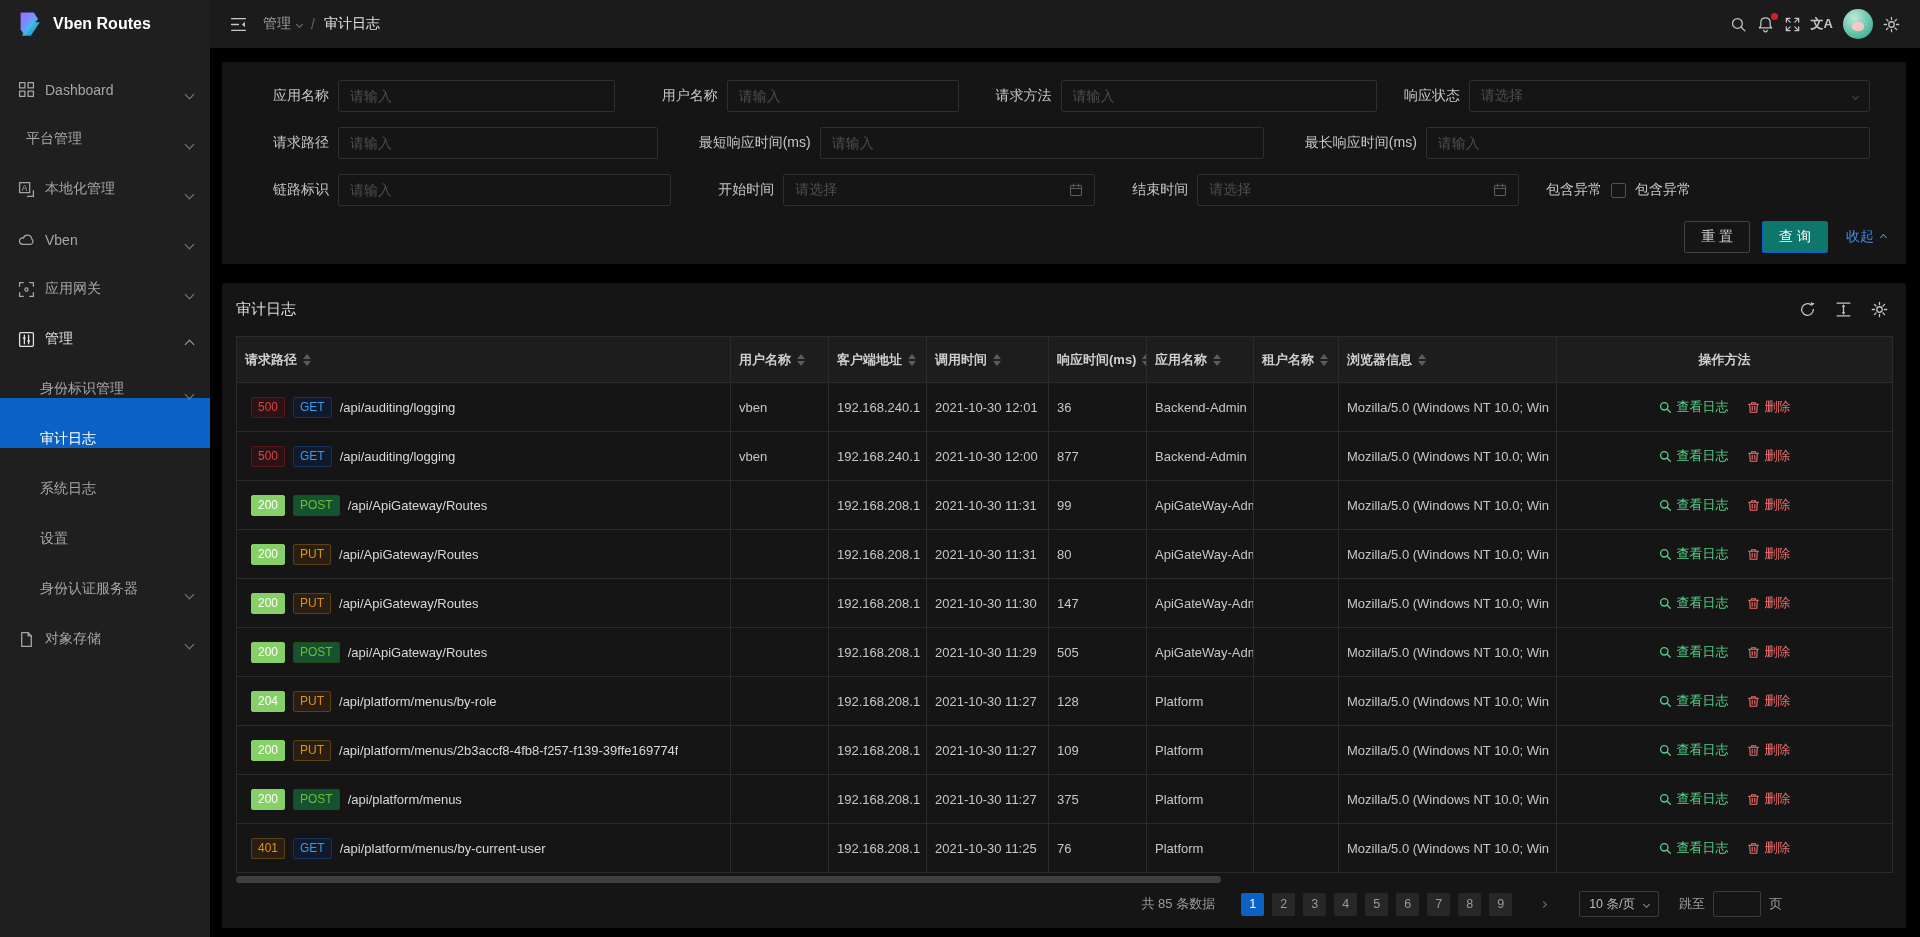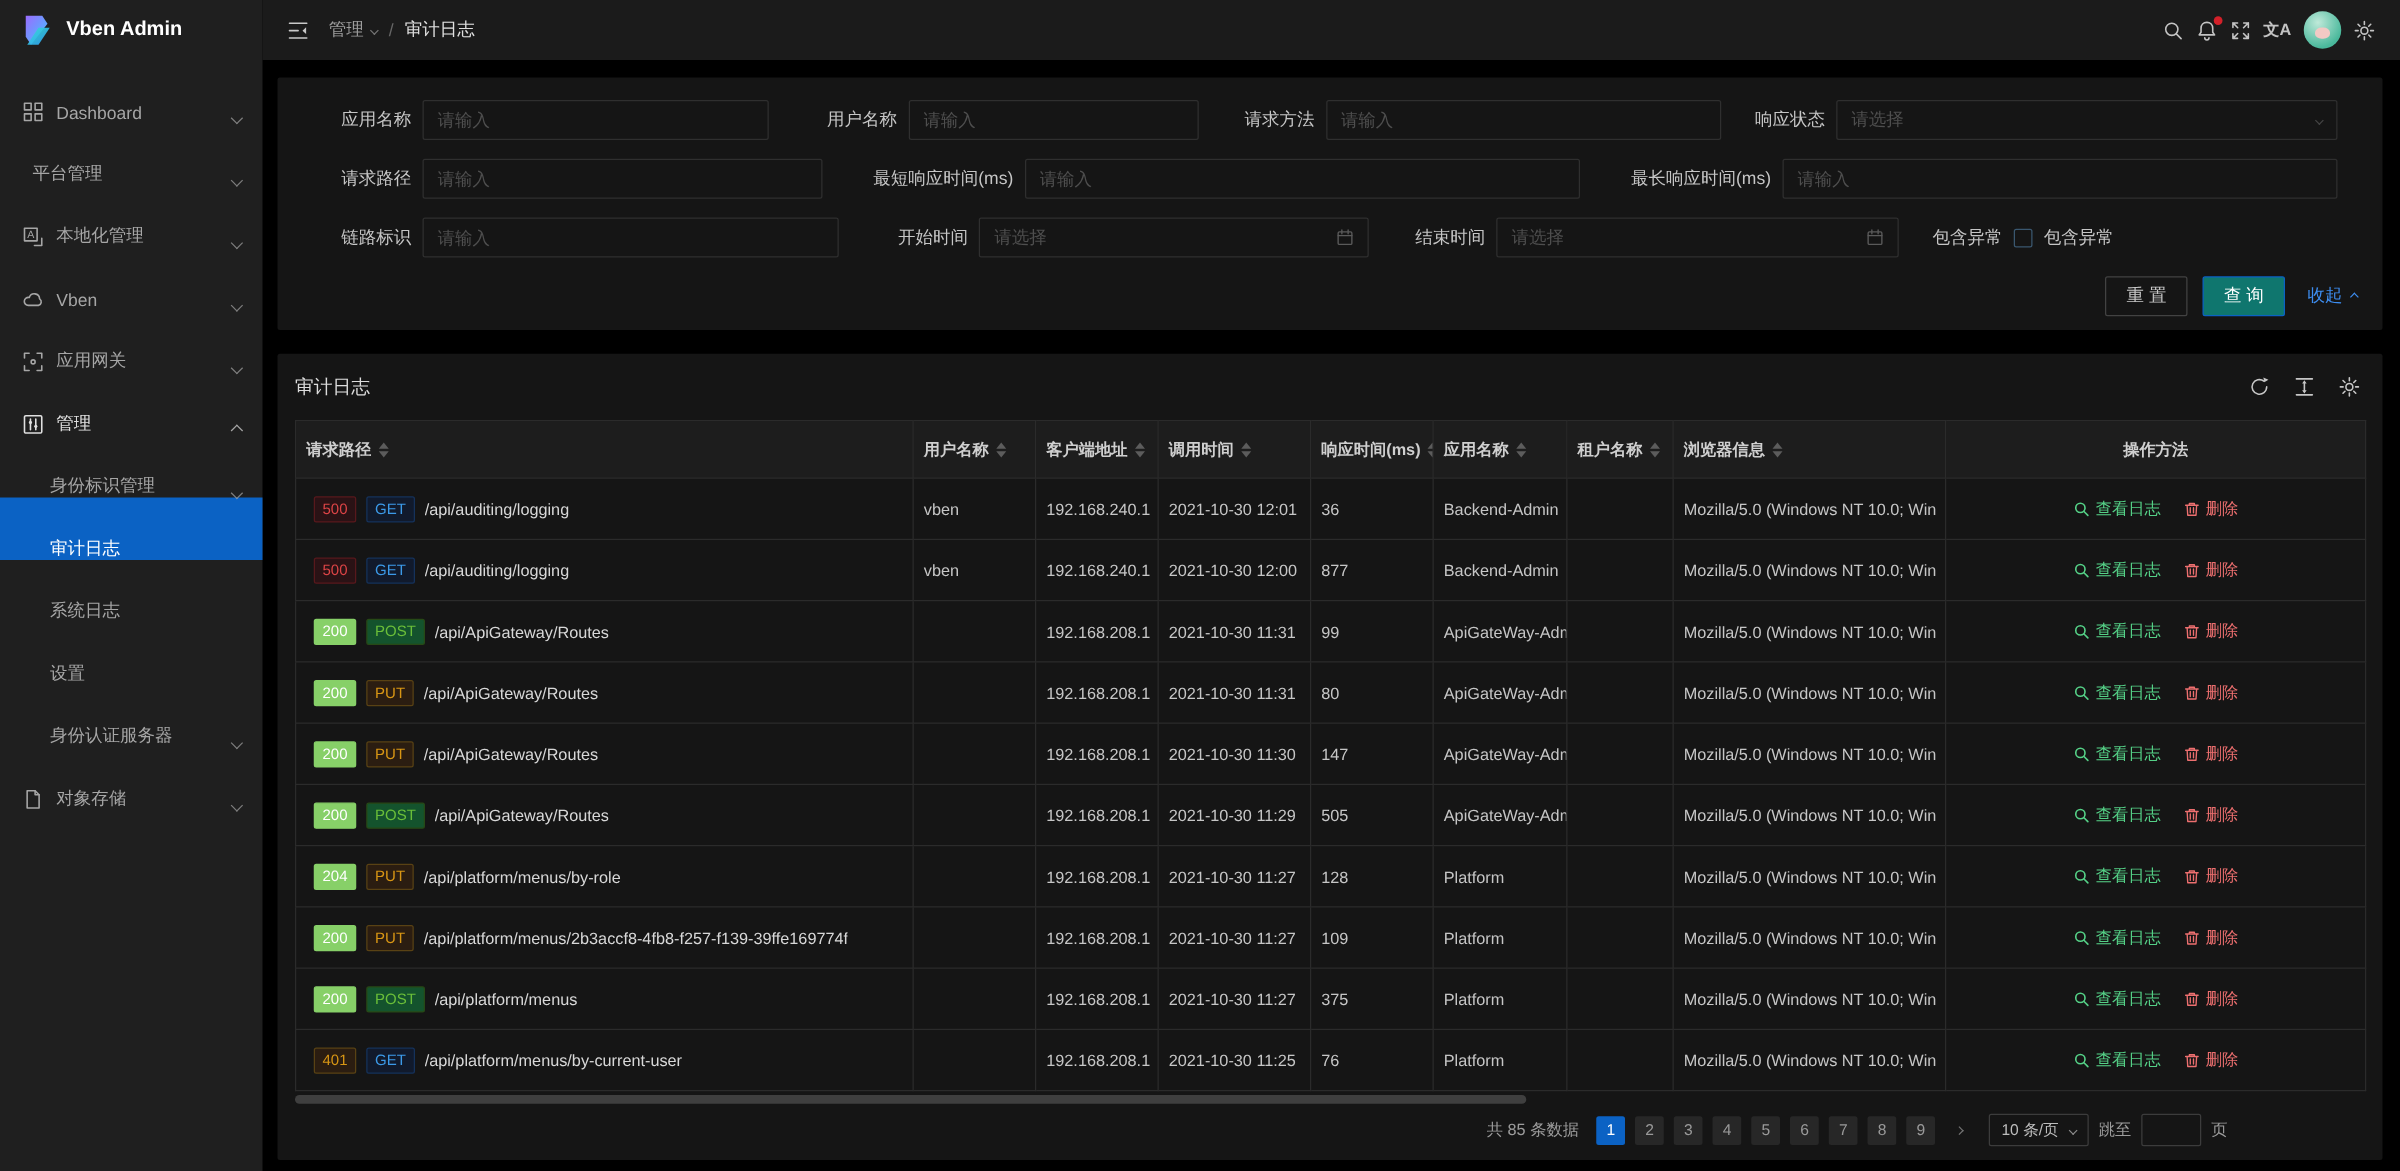--- a/index.html
+++ b/index.html
@@ -84,21 +84,21 @@
 .tag.dark-green{color:#6abe39;background:#14532d;border-color:#274916}
 .path-text{color:#d8d8d8;overflow:hidden}
 .actions-cell{display:flex;align-items:center;justify-content:center;gap:18px}
 .act{display:inline-flex;align-items:center;gap:5px;cursor:pointer;font-size:13px;white-space:nowrap}
 .act.view{color:#55d187}
 .act.del{color:#ed6f6f}
 
 .hscroll{margin-top:3px;height:7px;width:985px;background:#3f3f3f;border-radius:4px;cursor:pointer}
 
 
-.pager{display:flex;align-items:center;justify-content:flex-end;gap:8px;height:38px;margin-top:2px;color:#9c9c9c;font-size:13px;padding-right:110px}
+.pager{display:flex;align-items:center;justify-content:flex-end;gap:20px;height:38px;margin-top:2px;color:#9c9c9c;font-size:13px;padding-right:110px}
 .pg-total{margin-right:6px;white-space:nowrap}
 .pg{min-width:23px;height:23px;line-height:23px;text-align:center;background:#272727;border-radius:2px;color:#9a9a9a;font-size:12.5px;cursor:pointer;padding:0 4px}
 .pg.active{background:#0b62c4;color:#fff}
 .pg.next{background:transparent;display:inline-flex;align-items:center;justify-content:center}
 .sizer{height:26px;border:1px solid #3c3c3c;border-radius:2px;display:flex;align-items:center;gap:9px;padding:0 9px;font-size:12.5px;color:#bdbdbd;cursor:pointer;margin-left:4px;white-space:nowrap}
 .jump{display:flex;align-items:center;gap:8px;white-space:nowrap}
 .jump input{width:48px;height:26px;border:1px solid #3c3c3c;border-radius:2px;background:transparent;outline:none;color:#c9c9c9;text-align:center;font:inherit}
 </style>
 </head>
 <body>
@@ -114,21 +114,21 @@
           </linearGradient>
           <linearGradient id="lg2" x1="0" y1="0" x2="1" y2="1">
             <stop offset="0" stop-color="#35e0c8"></stop>
               <stop offset="1" stop-color="#2f9bff"></stop>
           </linearGradient>
         </defs>
         <path d="M22 12h44l14 21-44 56-14-21z" fill="url(#lg1)"></path>
         <path d="M56 44h30L56 89H26z" fill="url(#lg2)" opacity="0.92"></path>
       </svg>
     </span>
-    <span class="logo-title">Vben Admin</span>
+    <span class="logo-title">Vben Routes</span>
   </div>
   <nav id="menu">
       <div class="m-item">
         <span class="micon">
           <svg width="17" height="17" viewBox="0 0 16 16" fill="none" stroke="currentColor" stroke-width="1.2" stroke-linecap="round" stroke-linejoin="round">
             <rect x="1.5" y="1.5" width="5" height="5"></rect>
             <rect x="9.5" y="1.5" width="5" height="5"></rect>
             <rect x="1.5" y="9.5" width="5" height="5"></rect>
             <rect x="9.5" y="9.5" width="5" height="5"></rect>
           </svg>

